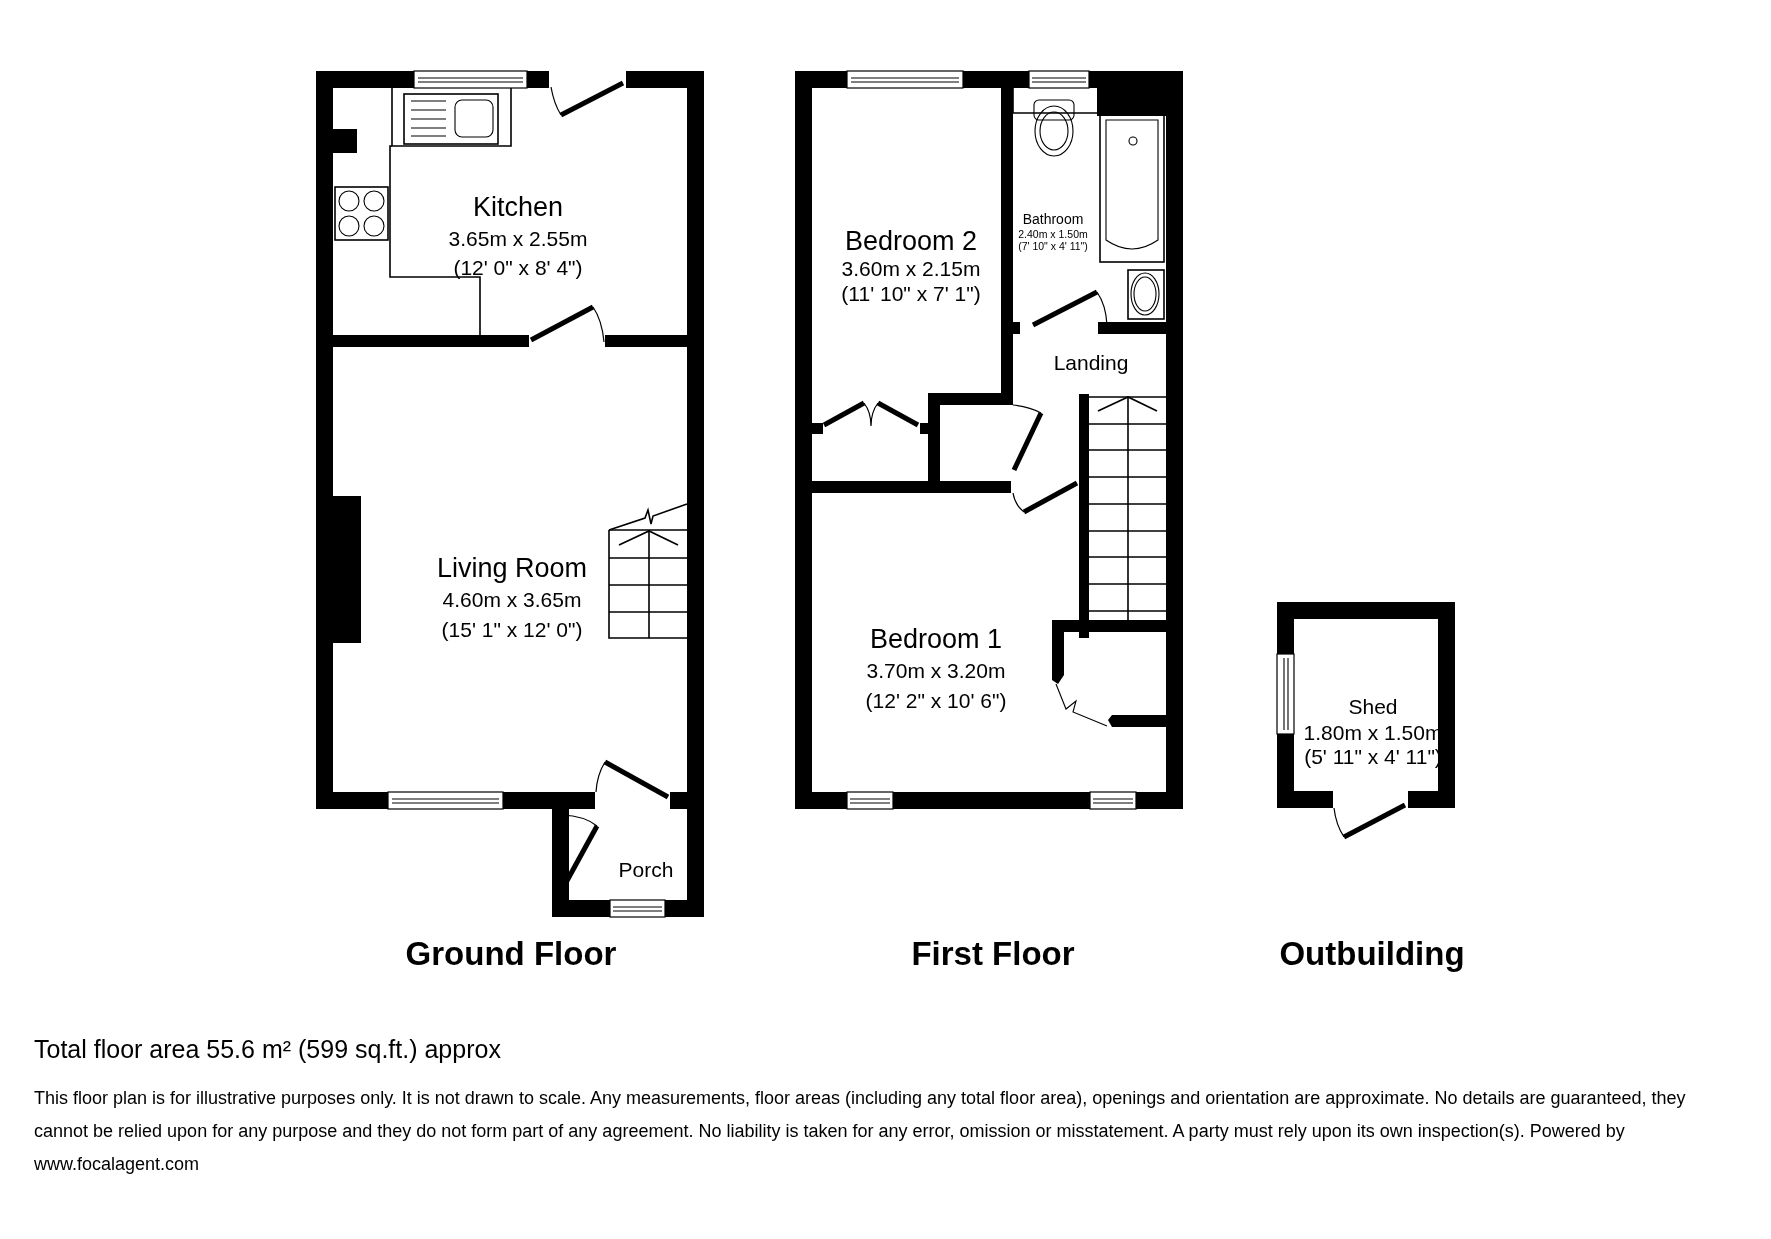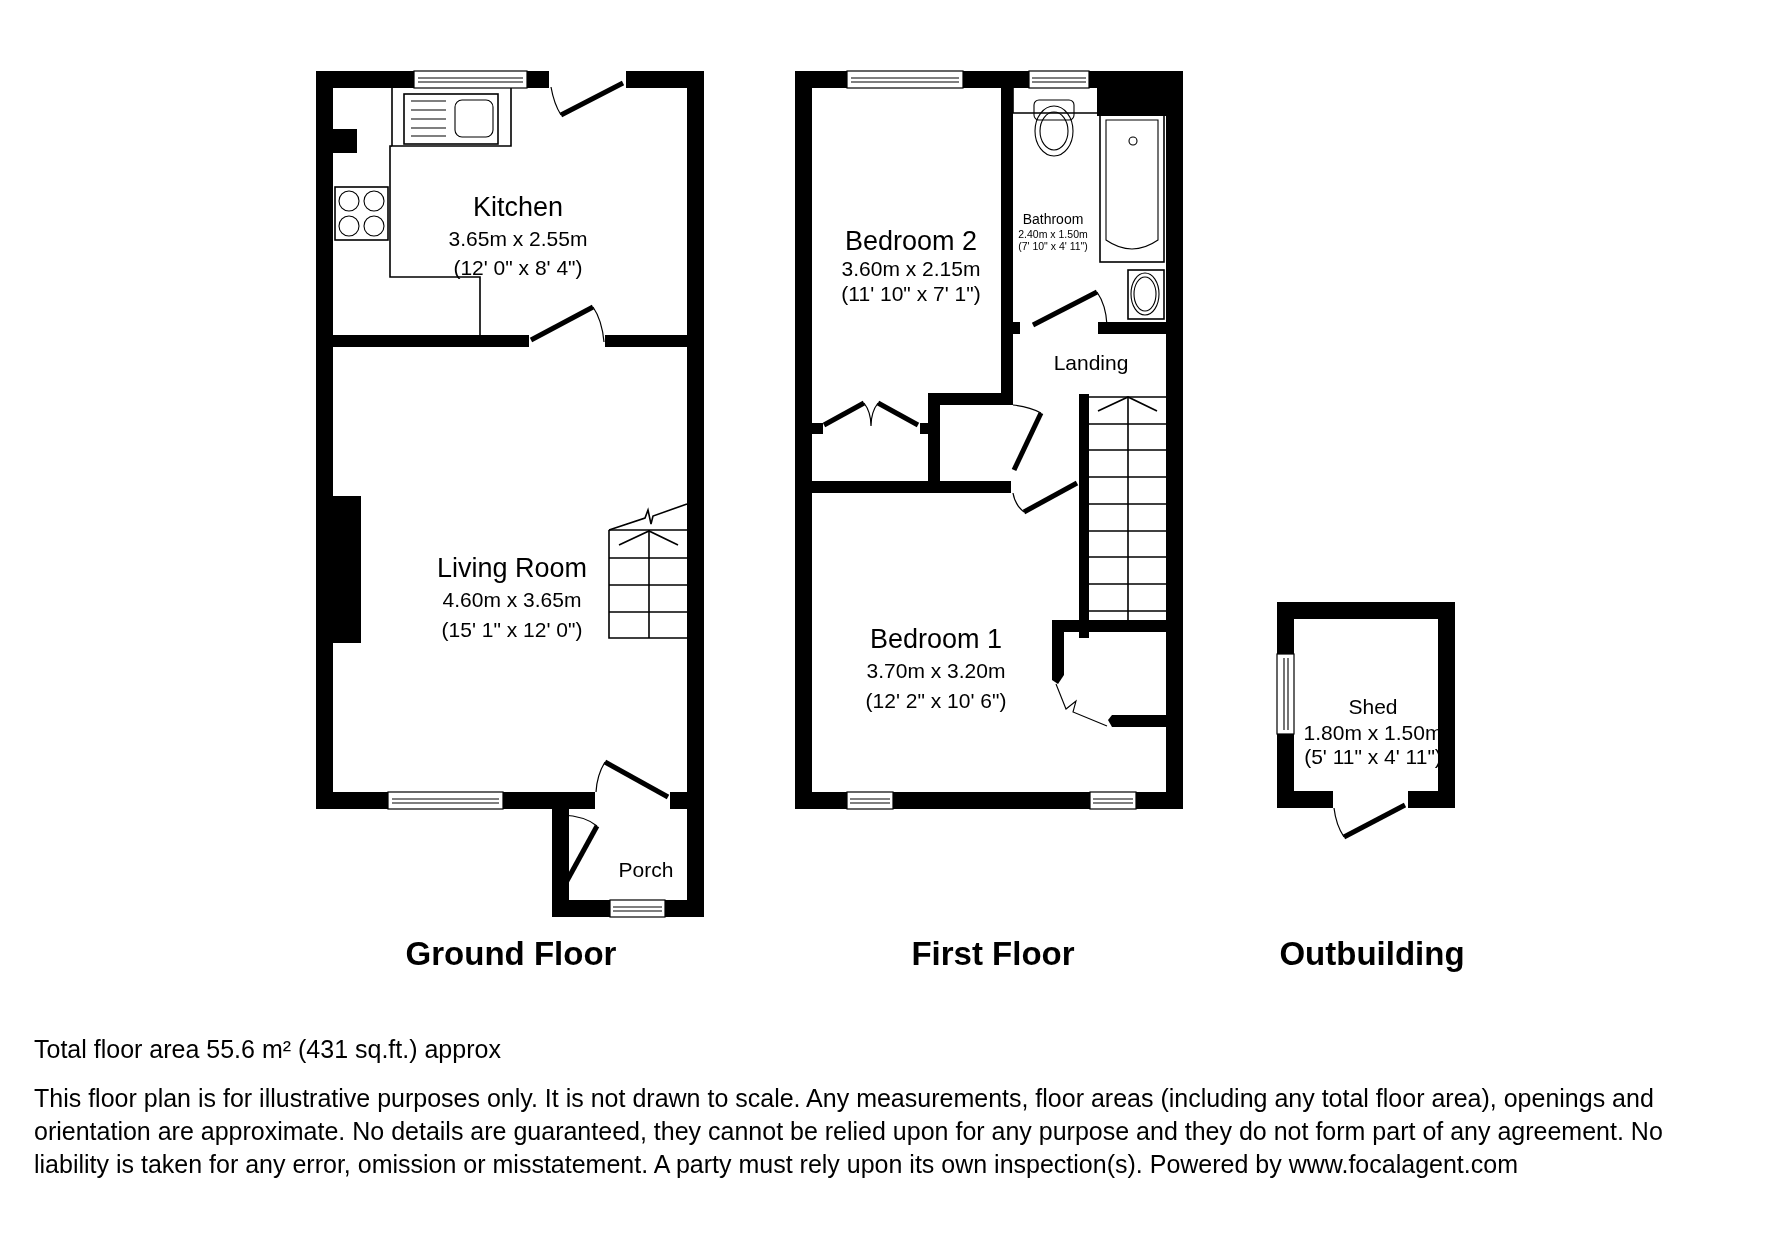--- a/index.html
+++ b/index.html
@@ -5,21 +5,21 @@
     html, body { margin: 0; padding: 0; background: #ffffff; }
     body { width: 1771px; height: 1239px; position: relative; overflow: hidden;
            font-family: "Liberation Sans", sans-serif; color: #000; }
     #plan { position: absolute; left: 0; top: 0; }
     .room-name { font-family: "Liberation Sans", sans-serif; font-size: 27px; fill: #000; text-anchor: middle; }
     .room-dim  { font-family: "Liberation Sans", sans-serif; font-size: 21px; fill: #000; text-anchor: middle; }
     .room-name-sm { font-family: "Liberation Sans", sans-serif; font-size: 14px; fill: #000; text-anchor: middle; }
     .room-dim-sm  { font-family: "Liberation Sans", sans-serif; font-size: 10.5px; fill: #000; text-anchor: middle; }
     .floor-label { font-family: "Liberation Sans", sans-serif; font-size: 33px; font-weight: bold; fill: #000; text-anchor: middle; }
     .total-area { position: absolute; left: 34px; top: 1034px; font-size: 25px; line-height: 30px; white-space: nowrap; }
-    .disclaimer { position: absolute; left: 34px; top: 1082px; width: 1710px; font-size: 25px; line-height: 33px; }
+    .disclaimer { position: absolute; left: 34px; top: 1082px; width: 1710px; font-size: 18px; line-height: 33px; }
     .w { fill: #000; }
     .ln { stroke: #000; fill: none; stroke-width: 1.6; }
     .lnt { stroke: #000; fill: none; stroke-width: 1.1; }
     .door { stroke: #000; stroke-width: 5; fill: none; stroke-linecap: butt; }
     .arc { stroke: #000; stroke-width: 1.2; fill: none; }
     .win { fill: #fff; stroke: #000; stroke-width: 1.2; }
   </style>
 </head>
 <body>
 
@@ -260,14 +260,14 @@
       <path class="arc" d="M1334,808 Q1336,825 1344,837"></path>
     </g>
     <text class="room-dim" x="1373" y="714">Shed</text>
     <text class="room-dim" x="1373" y="740">1.80m x 1.50m</text>
     <text class="room-dim" x="1373" y="764">(5' 11" x 4' 11")</text>
 
     <text class="floor-label" x="1372" y="965">Outbuilding</text>
   </g>
 </svg>
 
-<div class="total-area">Total floor area 55.6 m² (431 sq.ft.) approx</div>
+<div class="total-area">Total floor area 55.6 m² (599 sq.ft.) approx</div>
 <div class="disclaimer">This floor plan is for illustrative purposes only. It is not drawn to scale. Any measurements, floor areas (including any total floor area), openings and orientation are approximate. No details are guaranteed, they cannot be relied upon for any purpose and they do not form part of any agreement. No liability is taken for any error, omission or misstatement. A party must rely upon its own inspection(s). Powered by www.focalagent.com</div>
 
 </body></html>

